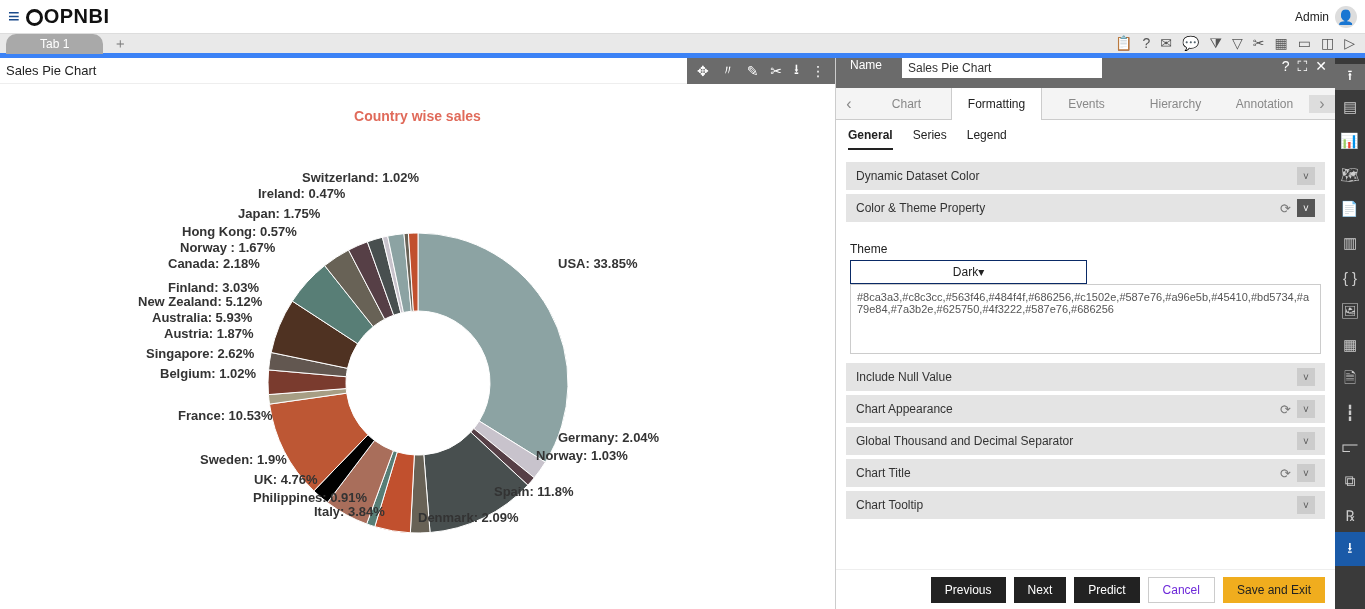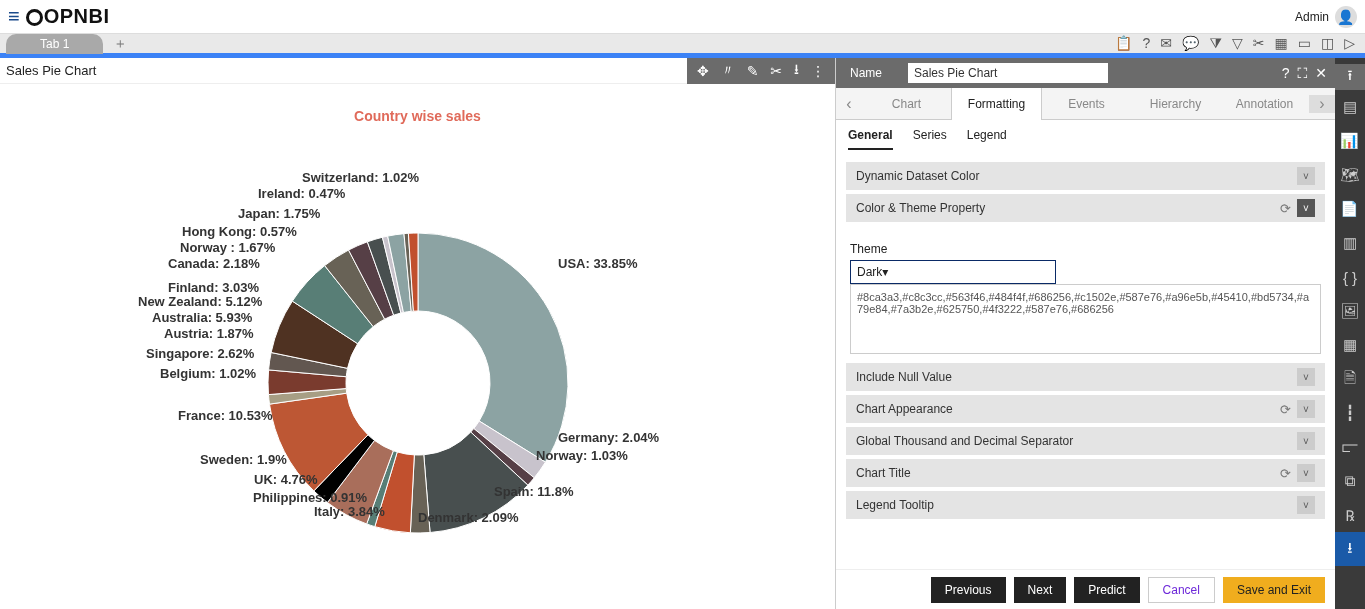--- a/index.html
+++ b/index.html
@@ -32,21 +32,21 @@
   .chart-widget-icons span { cursor:pointer; }
 
   .subtitle { text-align:center; font-weight:bold; color:#e06a5a; font-size:14px; margin-top:24px;}
 
   .chart-wrap { position:relative; width:100%; height:470px; }
   .chart-svg { position:absolute; left:50%; top:55%; transform:translate(-50%,-50%); }
   .label { position:absolute; font-size:13px; color:#333; white-space:nowrap;font-weight:bold; }
 
   
   .propshell { width:500px; background:#fff; border-left:1px solid #ccc; display:flex; flex-direction:column;}
-  .prop-header { background:#6b6b6b; height:30px; display:flex; align-items:center; color:#fff; padding:0 8px; gap:16px;}
+  .prop-header { background:#6b6b6b; height:30px; display:flex; color:#fff; padding:0 8px; gap:10px;}
   .prop-header .lbl { font-size:12px; margin-right:10px; margin-left:6px;}
   .prop-header input { flex:0 0 200px; height:20px; padding:0 6px; font-size:12px; border:none; background:#fff; color:#333;}
   .prop-header-icons { margin-left:auto; display:flex; gap:8px; font-size:14px;}
   .prop-header-icons span{cursor:pointer;}
 
   .prop-tabs { display:flex; align-items:center; height:32px; border-bottom:1px solid #ccc; background:#f4f4f4; position:relative;}
   .prop-tabs .nav { width:26px; text-align:center; color:#888; cursor:pointer; font-size:16px;}
   .prop-tabs .ptab { flex:1; text-align:center; font-size:12px; color:#888; cursor:pointer; height:32px; line-height:32px;}
   .prop-tabs .ptab.active { background:#fff; color:#222; border-left:1px solid #ccc; border-right:1px solid #ccc;}
 
@@ -56,21 +56,21 @@
 
   .prop-body { flex:1; overflow:auto; padding:8px 10px 0 10px;}
   .accordion { background:#e4e4e4; height:28px; display:flex; align-items:center; padding:0 10px; font-size:12px; color:#333; margin-top:4px; cursor:pointer;}
   .accordion .spacer{flex:1;}
   .accordion .ref { color:#777; margin-right:6px; font-size:13px;}
   .accordion .tog { width:18px; height:18px; background:#ccc; display:flex; align-items:center; justify-content:center; color:#555; font-size:10px;}
   .accordion.dark .tog { background:#555; color:#fff;}
 
   .section-body { padding:16px 4px 2px 4px;}
   .field-label { font-size:12px; margin:4px 0 4px 0; display:block;}
-  .select { width:206px; height:24px; border:1px solid #0a2a66; display:flex; align-items:center; justify-content:flex-start; padding:0 6px; font-size:12px; background:#fff; cursor:pointer;}
+  .select { width:237px; height:24px; border:1px solid #0a2a66; display:flex; align-items:center; justify-content:center; padding:0 6px; font-size:12px; background:#fff; cursor:pointer;}
   .textarea { width:100%; min-height:70px; border:1px solid #ccc; padding:6px; font-size:11px; color:#555; resize:none; font-family:inherit;}
 
   .prop-footer { height:40px; display:flex; align-items:center; justify-content:flex-end; gap:8px; padding:0 10px; border-top:1px solid #eee;}
   .btn { height:26px; padding:0 14px; font-size:12px; border:none; cursor:pointer;}
   .btn-dark { background:#222; color:#fff;}
   .btn-light { background:#fff; color:#6d28d9; border:1px solid #ccc;}
   .btn-primary { background:#f0ad1e; color:#222;}
 
   
   .rail { width:30px; background:#3a3a3a; display:flex; flex-direction:column; align-items:center; padding-top:6px; gap:0;}
@@ -243,21 +243,21 @@
         <span class="spacer"></span>
           <span class="tog">˅</span>
       </div>
       <div class="accordion">
         <span>Chart Title</span>
         <span class="spacer"></span>
         <span class="ref">⟳</span>
         <span class="tog">˅</span>
       </div>
       <div class="accordion">
-        <span>Legend Tooltip</span>
+        <span>Chart Tooltip</span>
         <span class="spacer"></span>
           <span class="tog">˅</span>
       </div>
     </div>
 
     <div class="prop-footer">
       <button class="btn btn-dark">Previous</button>
       <button class="btn btn-dark">Next</button>
       <button class="btn btn-dark">Predict</button>
       <button class="btn btn-light">Cancel</button>

